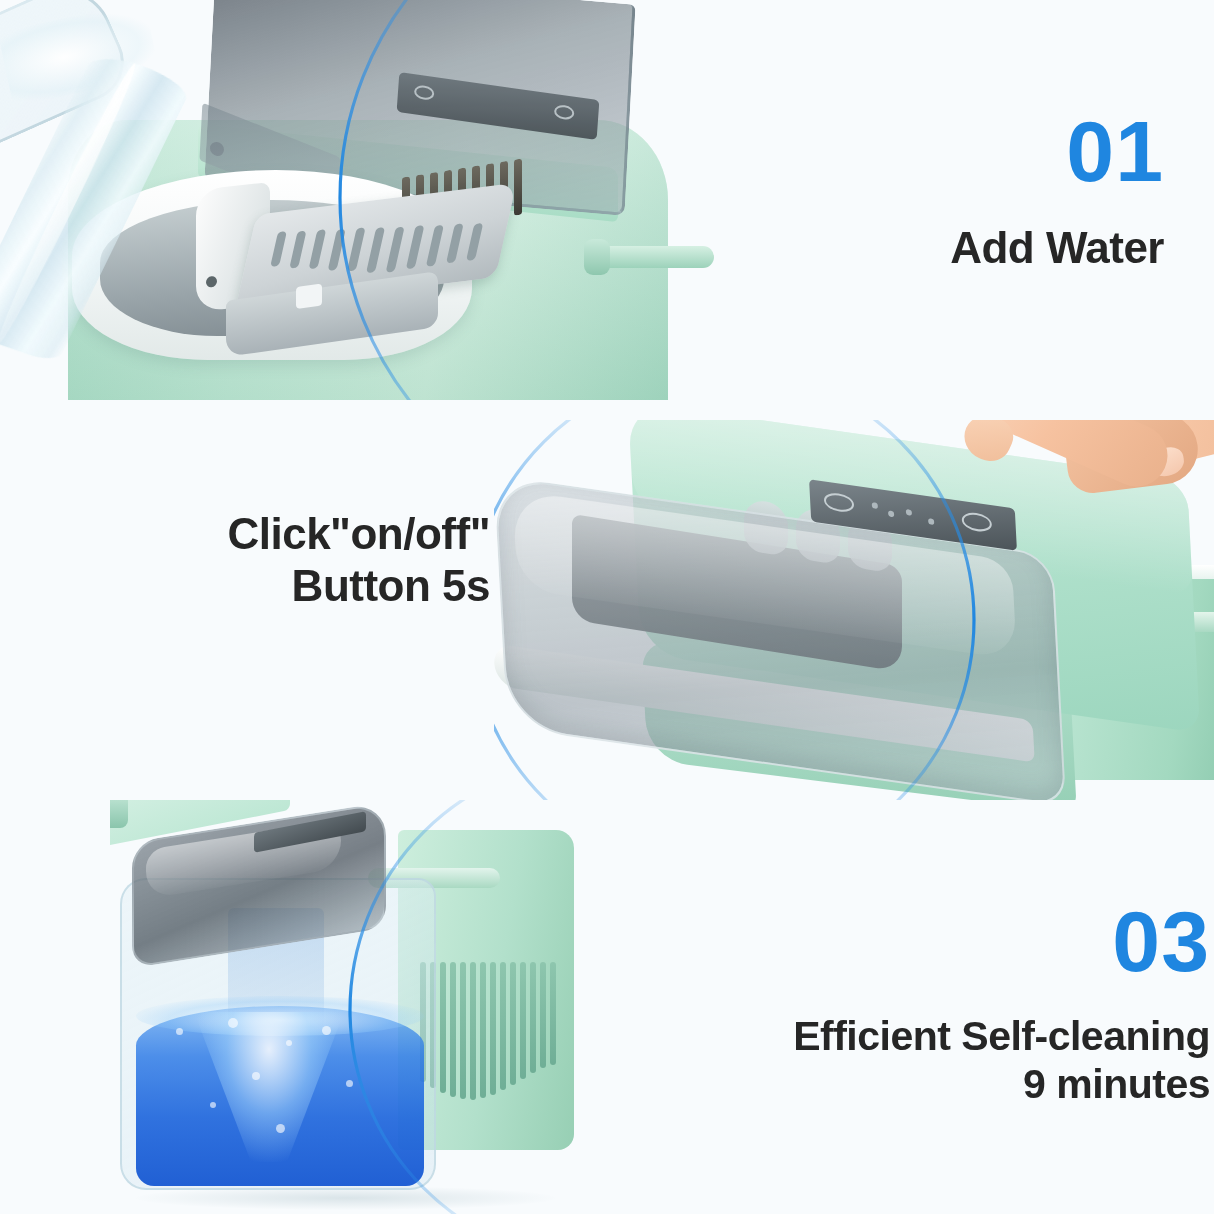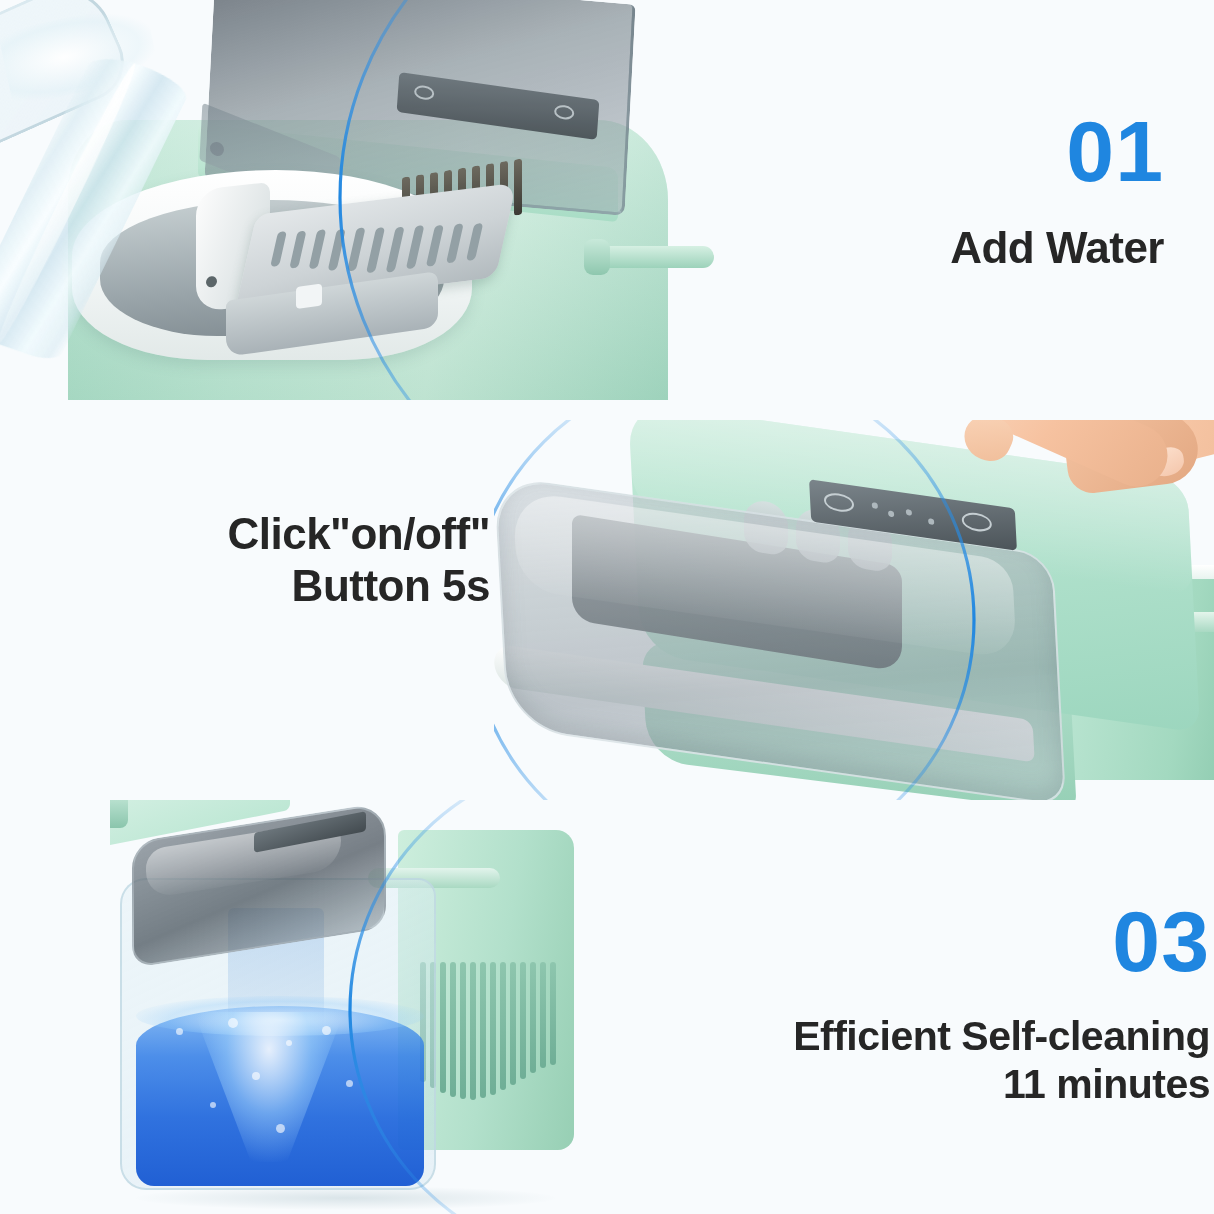--- a/index.html
+++ b/index.html
@@ -693,16 +693,16 @@
   </div>
 
   <div class="step-text" id="txt2">
     <div class="step-label">Click"on/off"
 Button 5s</div>
   </div>
 
   <div class="step-text" id="txt3">
     <div class="step-num">03</div>
     <div class="step-label">Efficient Self-cleaning
-11 minutes</div>
+9 minutes</div>
   </div>
 
 </div>
 
 </body></html>

